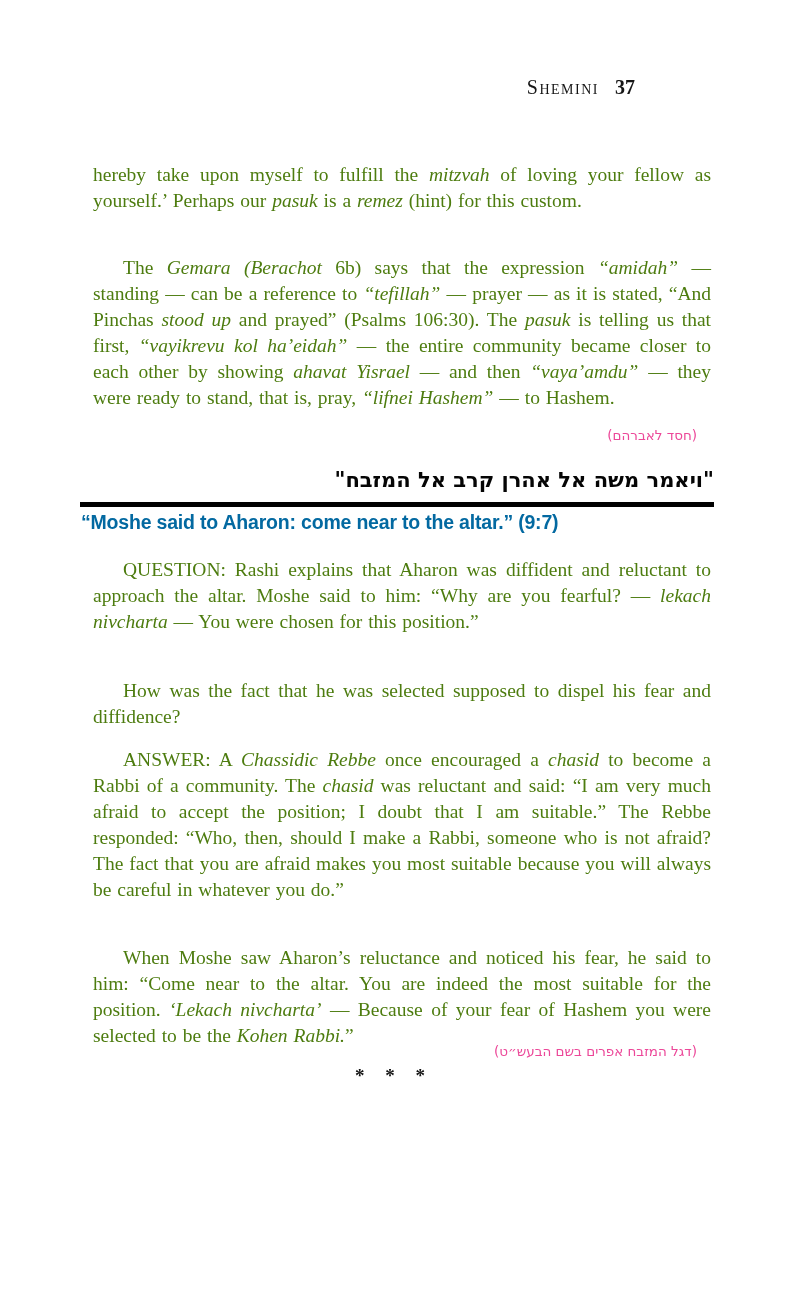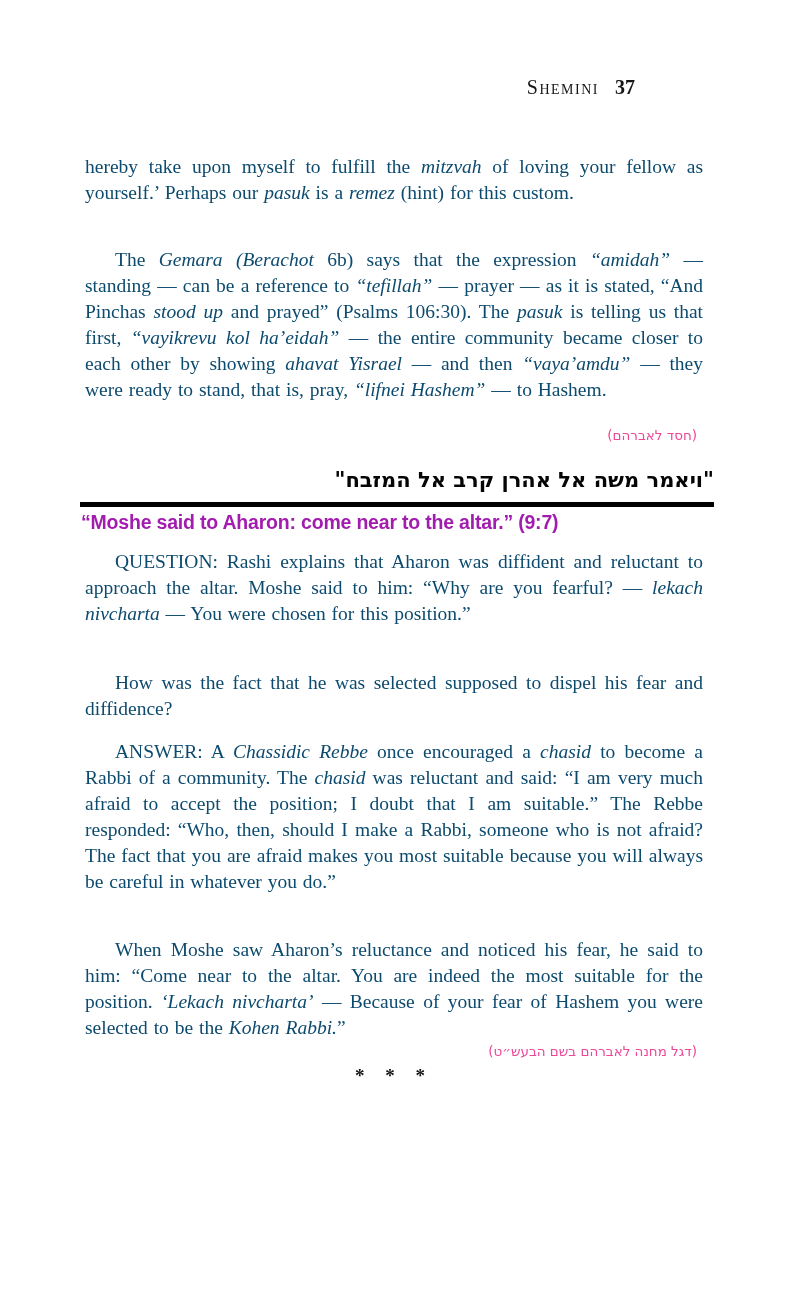--- a/index.html
+++ b/index.html
@@ -30,27 +30,27 @@
     letter-spacing: 1.5px;
   }
   .running-head .pagenum {
     font-weight: 700;
     margin-left: 11px;
   }
   .body-par {
     position: absolute;
     left: 81px;
     width: 618px;
-    margin: 4px;
+    margin: 12px;
     font-size: 19.5px;
     line-height: 26px;
     text-align: justify;
     text-indent: 30px;
     word-spacing: 1px;
-    color: #0c4a6e;
+    color: #4d7c0f;
   }
   .body-par.no-indent { text-indent: 0; }
   .body-par em { font-style: italic; }
   .attribution {
     position: absolute;
     left: 81px;
     width: 616px;
     margin: 0;
     direction: rtl;
     font-family: "DejaVu Sans", sans-serif;
@@ -80,21 +80,21 @@
   .eng-title {
     position: absolute;
     left: 81px;
     width: 633px;
     margin: 0;
     font-family: "Liberation Sans", sans-serif;
     font-weight: 700;
     font-size: 19.5px;
     line-height: 24px;
     letter-spacing: -0.2px;
-    color: #a21caf;
+    color: #0369a1;
   }
   .divider {
     position: absolute;
     left: 81px;
     width: 618px;
     margin: 0;
     text-align: center;
     font-size: 19px;
     line-height: 20px;
     font-weight: 700;
@@ -125,18 +125,18 @@
   <p class="eng-title" style="top:510px">“Moshe said to Aharon: come near to the altar.” (9:7)</p>
 
   <p class="body-par" style="top:666px"><span>How was the fact that he was selected supposed to dispel his fear and diffidence?</span></p>
 
   <p class="body-par" style="top:545px"><span>QUESTION: Rashi explains that Aharon was diffident and reluctant to approach the altar. Moshe said to him: “Why are you fearful? — </span><em>lekach nivcharta</em><span> — You were chosen for this position.”</span></p>
 
   <p class="body-par" style="top:735px"><span>ANSWER: A </span><em>Chassidic Rebbe</em><span> once encouraged a </span><em>chasid</em><span> to become a Rabbi of a community. The </span><em>chasid</em><span> was reluctant and said: “I am very much afraid to accept the position; I doubt that I am suitable.” The Rebbe responded: “Who, then, should I make a Rabbi, someone who is not afraid? The fact that you are afraid makes you most suitable because you will always be careful in whatever you do.”</span></p>
 
   <p class="body-par" style="top:933px"><span>When Moshe saw Aharon’s reluctance and noticed his fear, he said to him: “Come near to the altar. You are indeed the most suitable for the position. </span><em>‘Lekach nivcharta’</em><span> — Because of your fear of Hashem you were selected to be the </span><em>Kohen Rabbi.</em><span>”</span></p>
 
-  <p class="attribution" style="top:1043px">(דגל מחנה לאברהם בשם הבעש״ט)</p>
+  <p class="attribution" style="top:1043px">(דגל המזבח אפרים בשם הבעש״ט)</p>
 
   <p class="divider" style="top:1066px">* * *</p>
 
 
 </div>
 
 </body></html>

